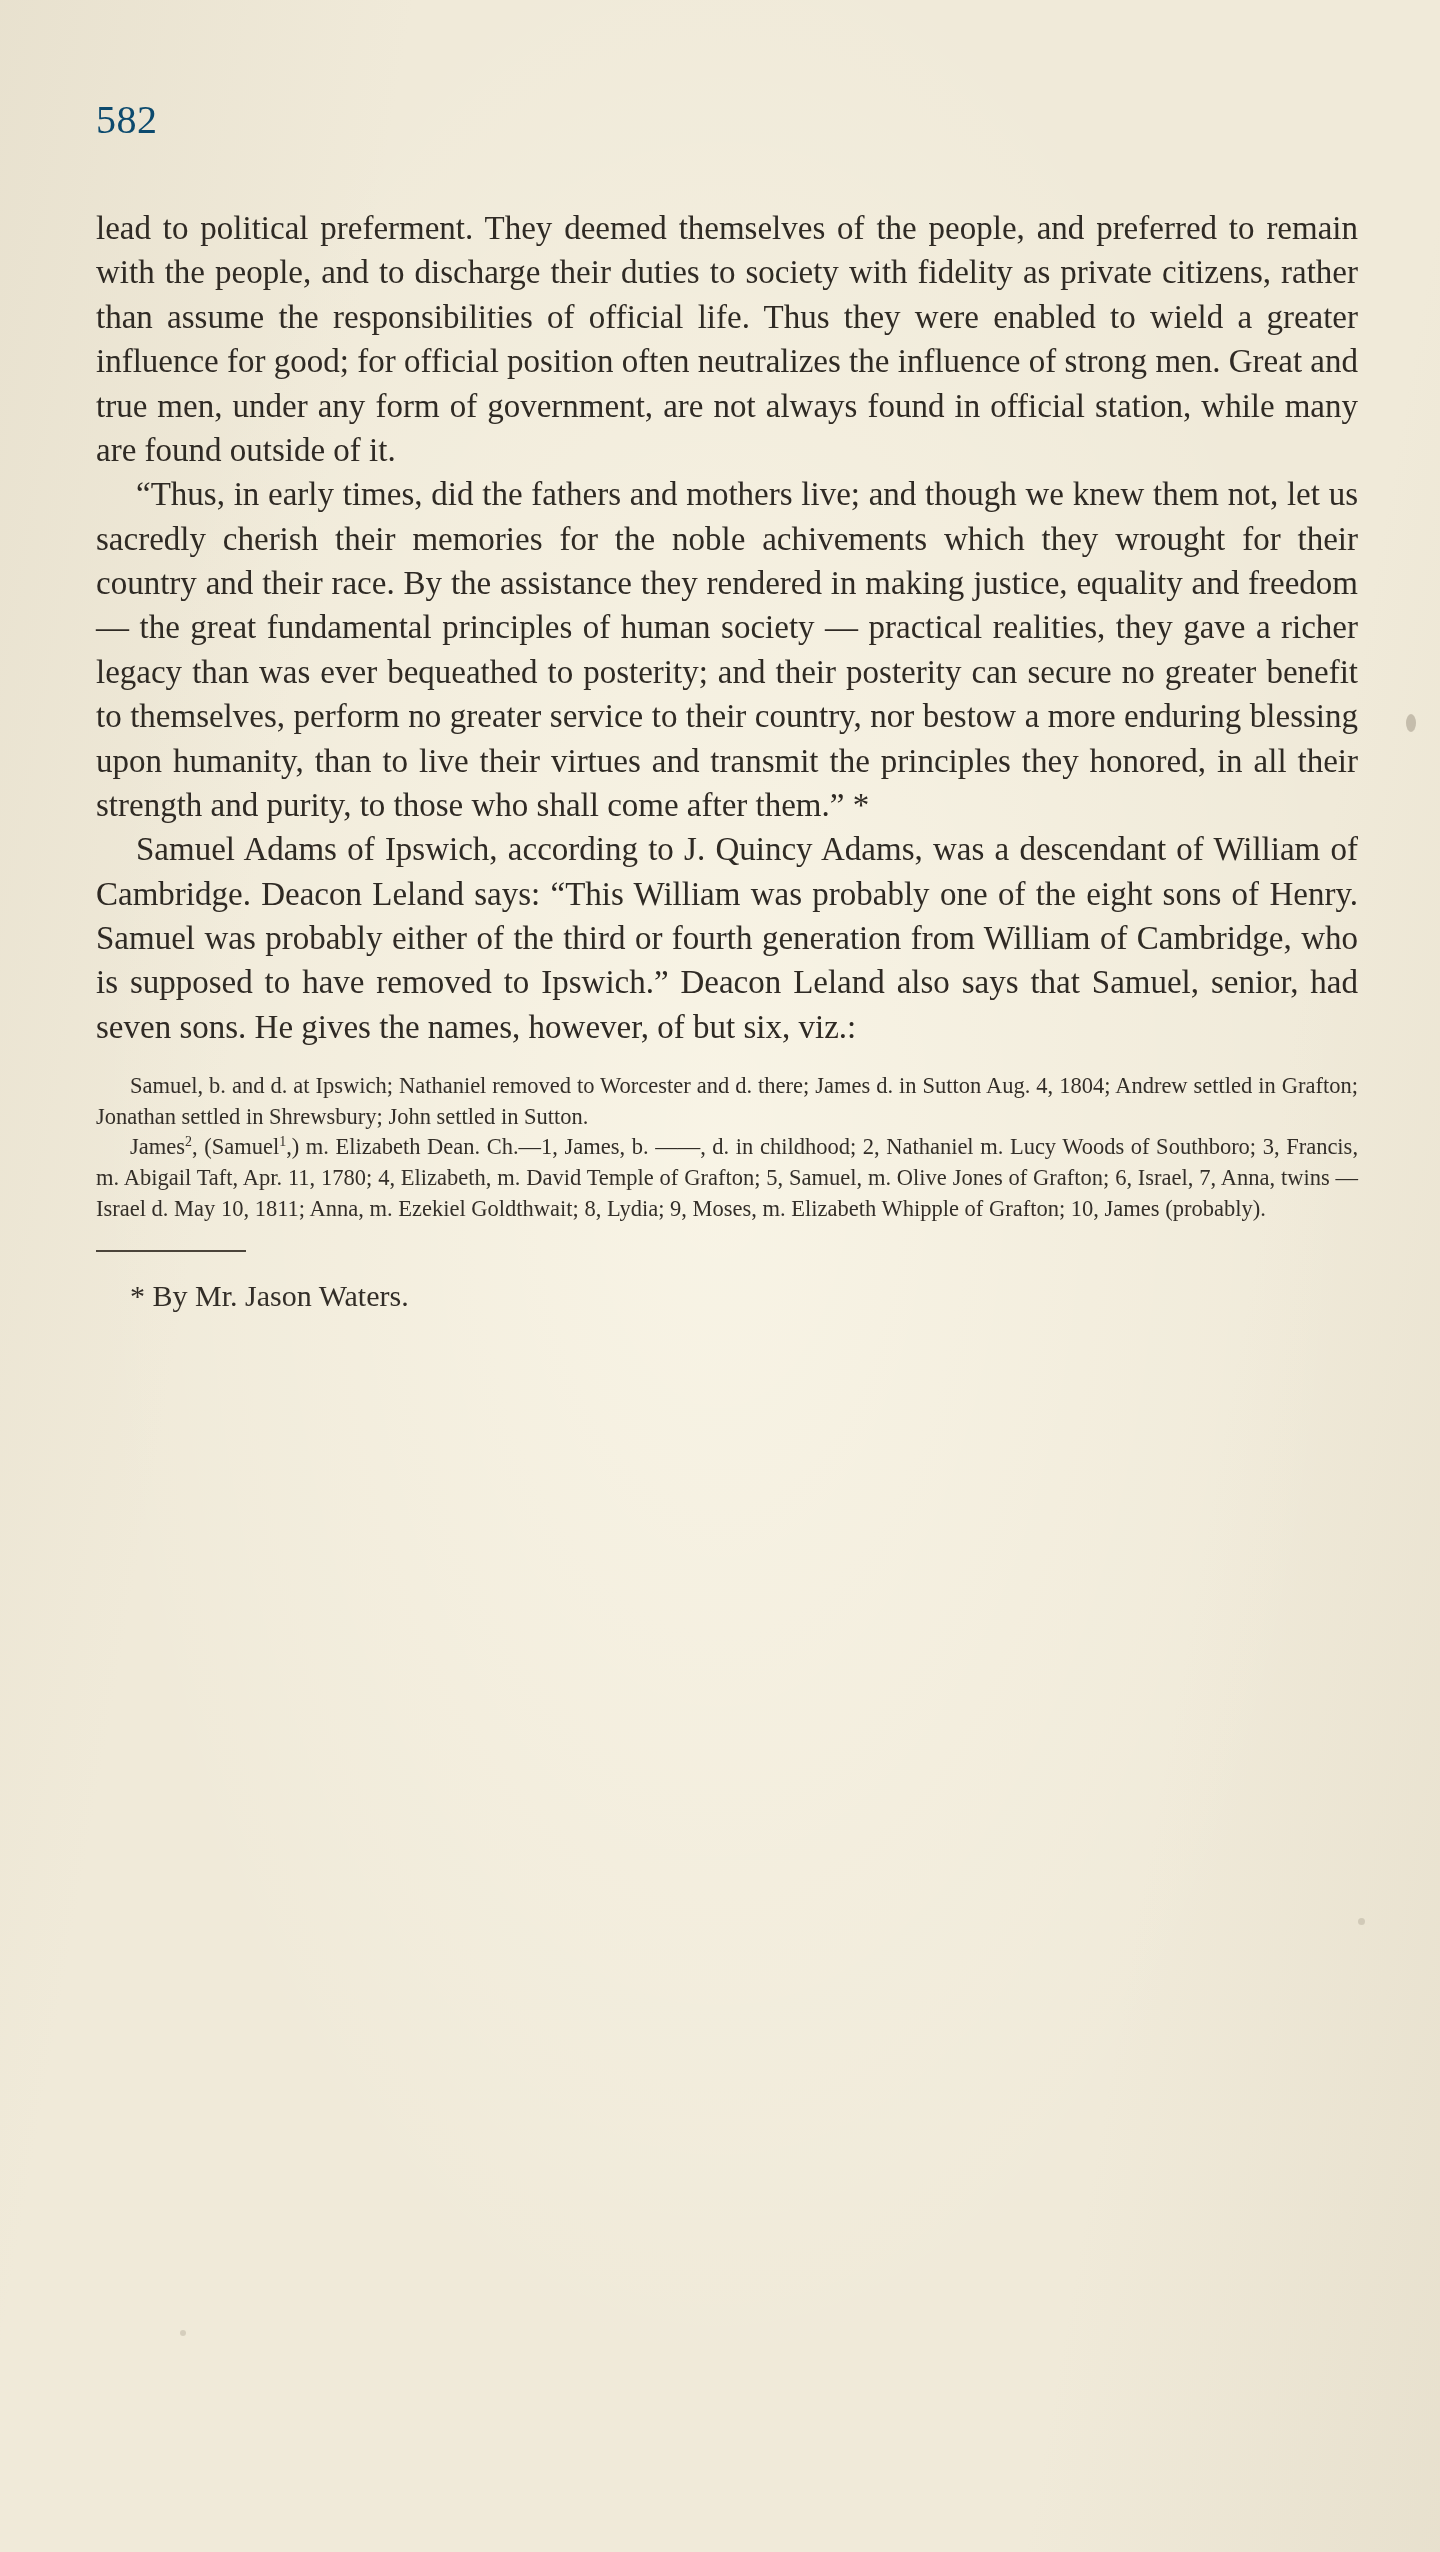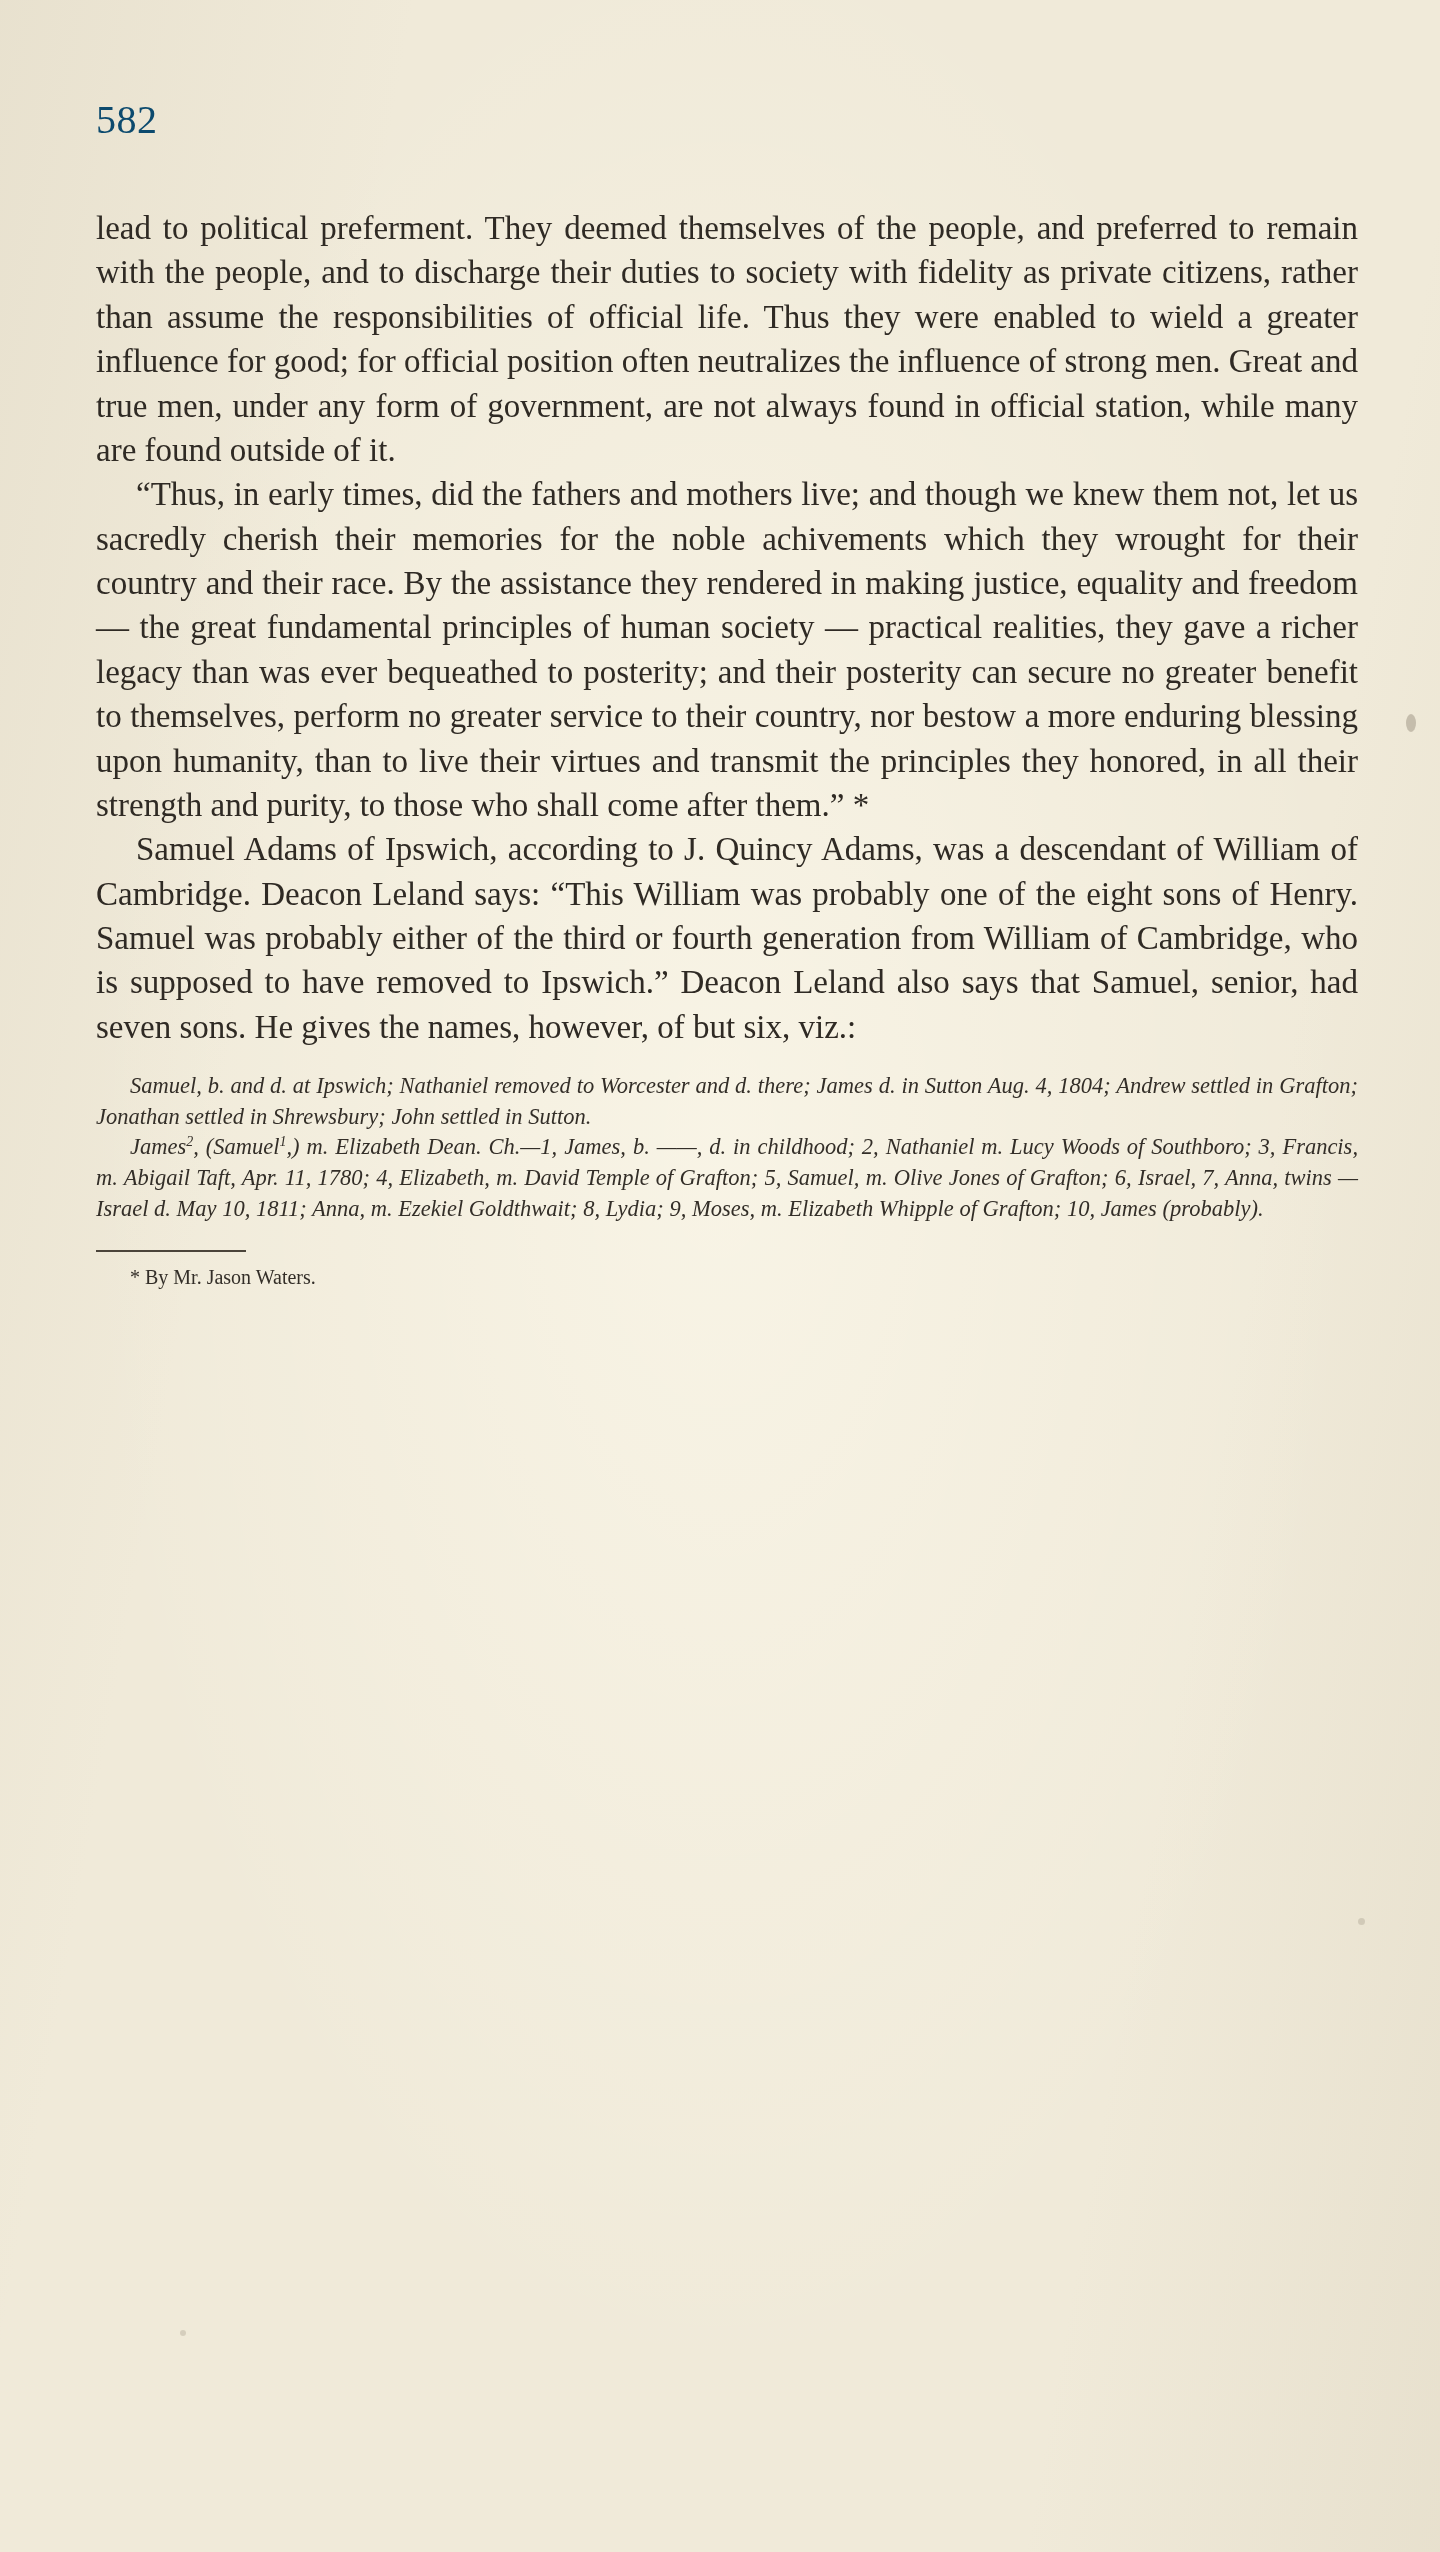--- a/index.html
+++ b/index.html
@@ -78,42 +78,41 @@
     letter-spacing: 2.5px;
     margin: 14px 0 10px 0;
     color: #3a342c;
   }
   .small-block {
     margin-top: 22px;
     font-size: 22.5px;
     line-height: 1.36;
     text-align: justify;
     color: #332e28;
-    font-style: italic;
   }
   .small-block p {
     margin: 0;
   }
   .small-block p.ind {
     text-indent: 34px;
   }
   sup {
     font-size: 0.62em;
     vertical-align: super;
     line-height: 0;
   }
   .rule {
     margin-top: 26px;
     width: 150px;
     height: 2px;
     background: #4b443a;
   }
   .footnote {
-    margin-top: 12px;
-    font-size: 20px;
+    margin-top: 24px;
+    font-size: 30px;
     line-height: 1.35;
     color: #332e28;
     padding-left: 34px;
   }
   .edge-mark {
     position: absolute;
     right: 24px;
     top: 714px;
     width: 10px;
     height: 18px;

